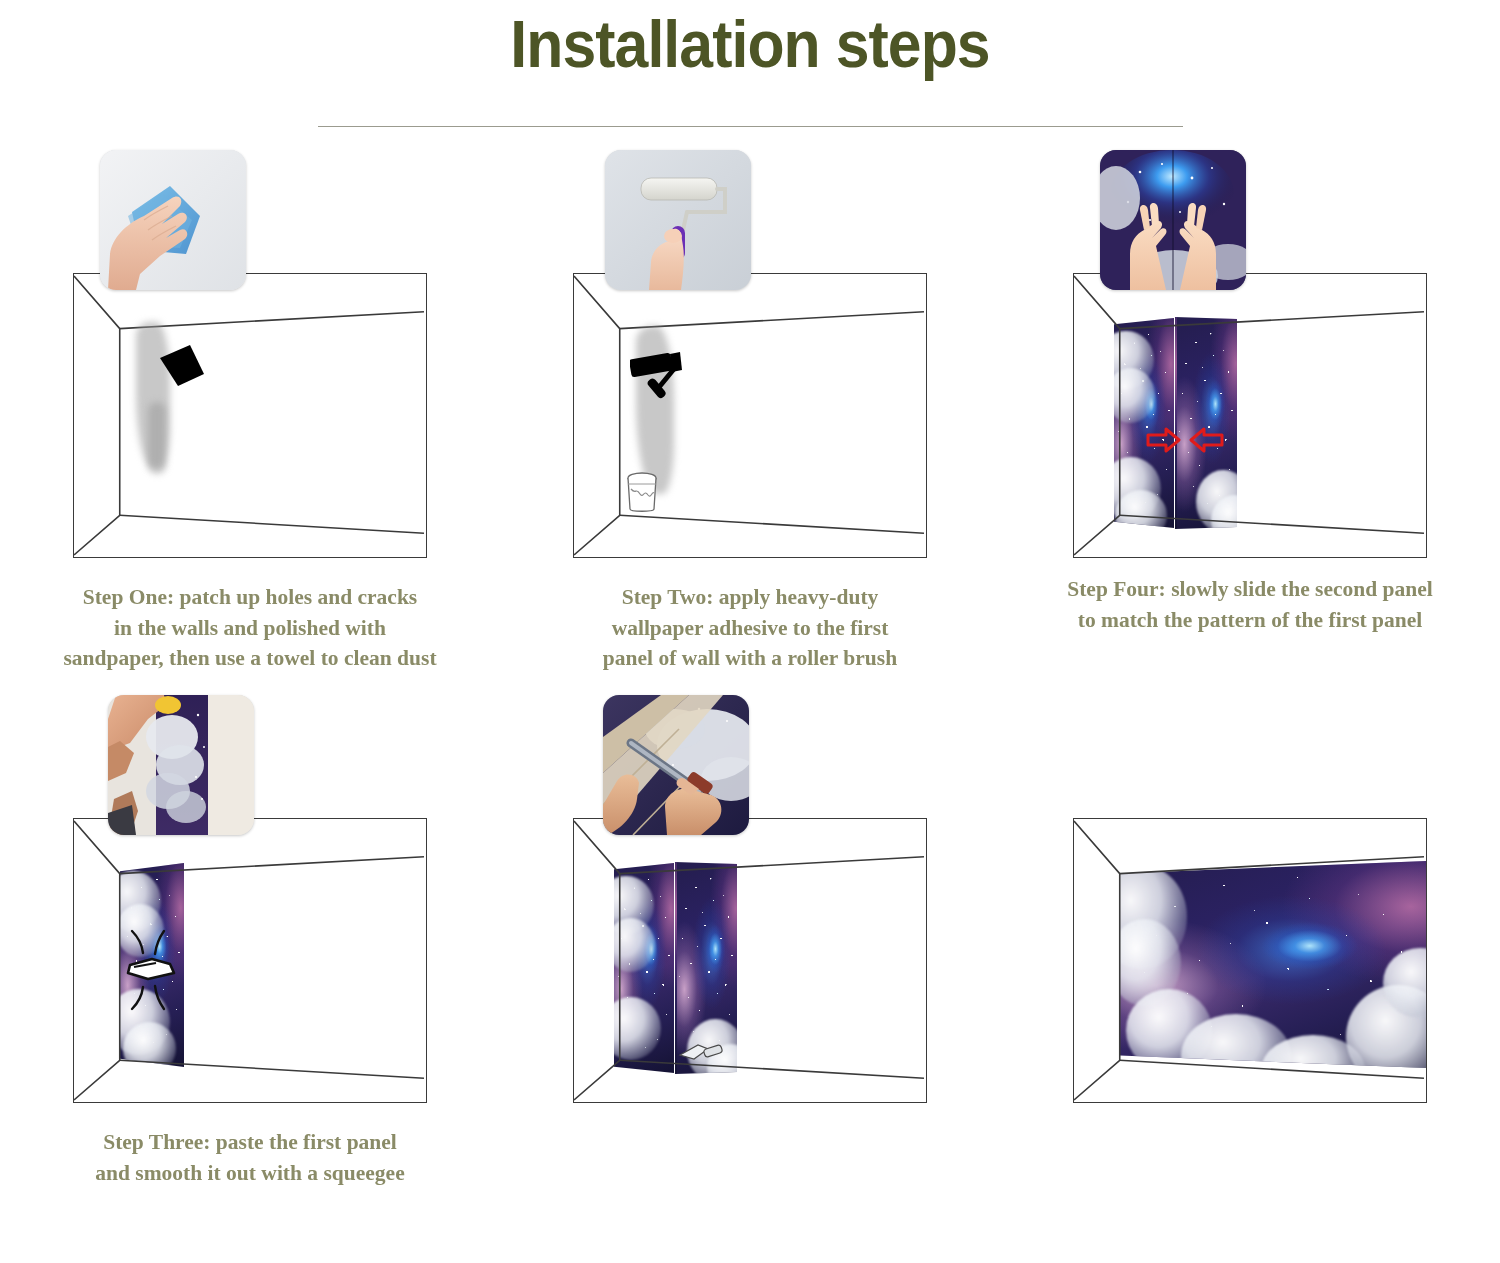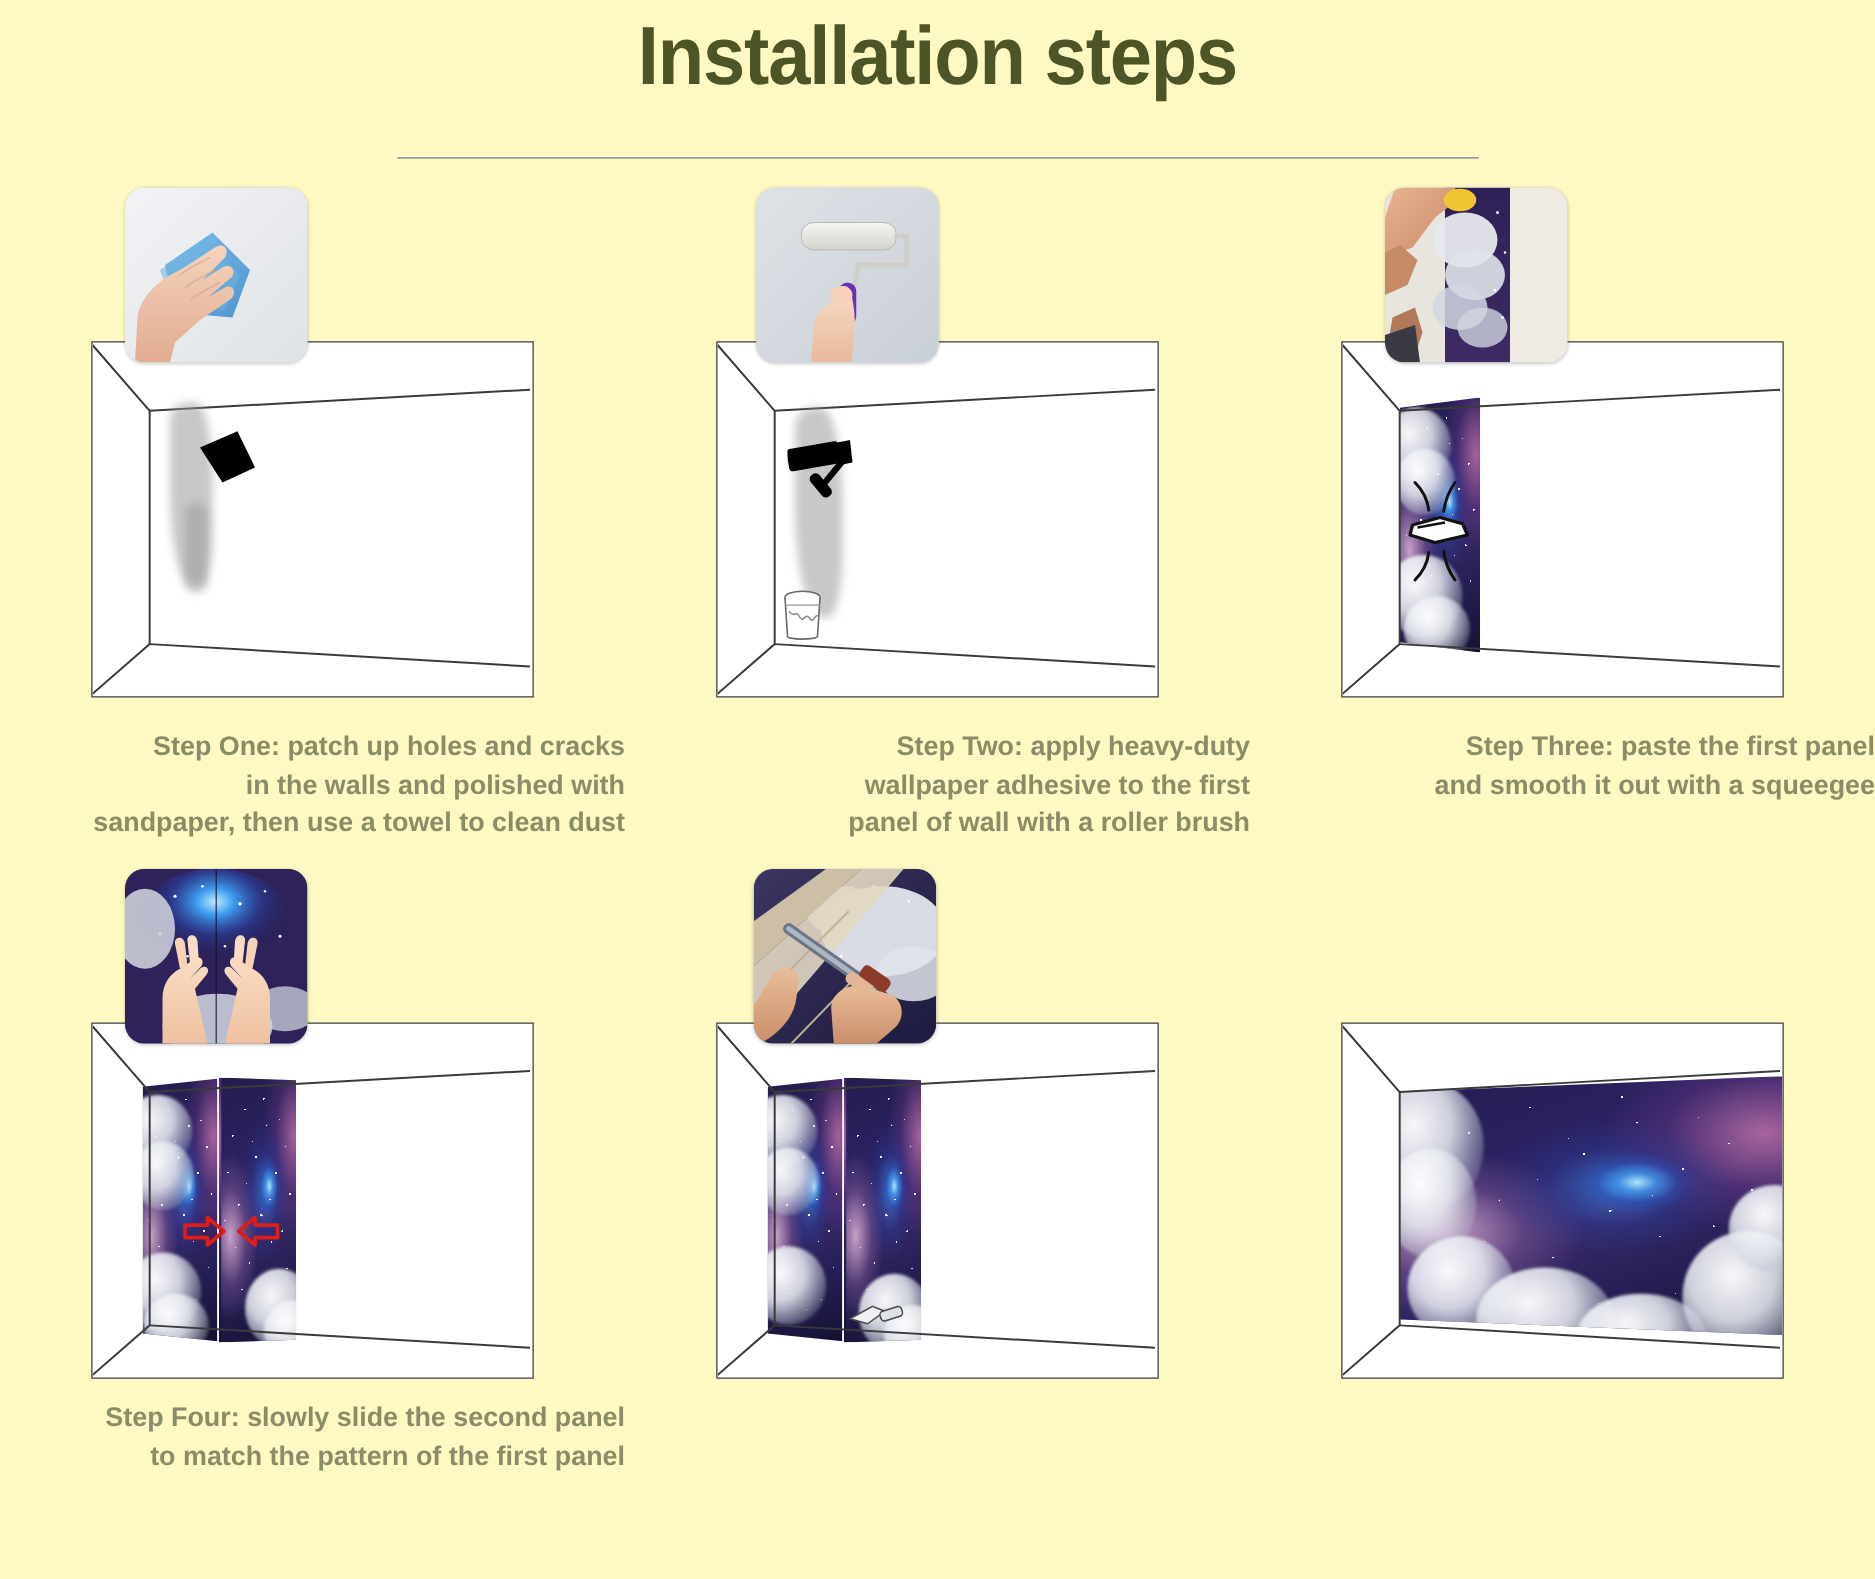--- a/index.html
+++ b/index.html
@@ -2,21 +2,21 @@
 <html><head>
 <meta charset="utf-8">
 <style>
   * { box-sizing: border-box; margin: 0; padding: 0; }
   html, body {
     width: 1500px; height: 1263px;
     background: #ededed;
     font-family: "Liberation Sans", sans-serif;
     overflow: hidden;
   }
-  #page { position: relative; width: 1500px; height: 1263px; background: #fef9c3; }
+  #page { position: relative; width: 1500px; height: 1263px; background: #ffffff; }
 
   
   .page-title {
     text-align: center;
     font-size: 66px;
     font-weight: bold;
     color: #4d5526;
     letter-spacing: -1px;
     padding-top: 10px;
     line-height: 1.05;
@@ -112,26 +112,27 @@
     overflow: hidden;
     background: #d9dde2;
     box-shadow: 0 1px 3px rgba(0,0,0,.22);
     z-index: 5;
   }
 
   
   .caption {
     position: absolute;
     left: 0; width: 500px;
-    text-align: right;
+    text-align: center;
     color: #8a8b67;
     font-weight: bold;
     font-size: 21.5px;
     line-height: 1.42;
     white-space: pre-line;
+    font-family: Liberation Serif, serif;
   }
   .shadow-smear {
     position: absolute;
     background: rgba(155,155,155,.55);
     filter: blur(3.5px);
   }
 </style>
 </head>
 <body>
 
@@ -235,84 +236,20 @@
           <path d="M82 62 L78 80" stroke="#cfcfc8" stroke-width="4" fill="none" stroke-linecap="round"></path>
           <rect x="66" y="76" width="14" height="34" rx="7" fill="#6b2fb5"></rect>
           <path d="M44 140 L46 112 C47 100 56 92 68 90 L66 84 C64 78 74 76 76 84 L78 96
                    C80 108 78 126 76 140 Z" fill="url(#sking2)"></path>
           <ellipse cx="68" cy="86" rx="9" ry="7" fill="#f6d0b8"></ellipse>
         </svg>
       </div>
       <div class="caption" style="top:432px;">Step Two: apply heavy-duty
 wallpaper adhesive to the first
 panel of wall with a roller brush</div>
-    </div>
-
-    <div class="step-cell">
-      <div class="room-wrap" style="top:123px;">
-        <div class="room">
-
-          <div class="wall-img galaxy" style="left:46px; top:44px; width:64px; height:204px; clip-path: polygon(0 4%, 100% 0, 100% 100%, 0 96%);">
-            <div class="stars"></div>
-            <div class="clouds">
-              <div class="cloud" style="left:-22%; top:4%; width:86%; height:30%;"></div>
-              <div class="cloud" style="left:-6%; top:20%; width:74%; height:26%;"></div>
-              <div class="cloud" style="left:-18%; top:62%; width:96%; height:32%;"></div>
-              <div class="cloud" style="left:4%; top:78%; width:84%; height:26%;"></div>
-            </div>
-          </div>
-          <svg class="persp" viewBox="0 0 354 285" preserveAspectRatio="none">
-            <polyline points="0,2 46,55 46,243 0,283" fill="none" stroke="#3a3a3a" stroke-width="1.6"></polyline>
-            <line x1="46" y1="55" x2="352" y2="38" stroke="#3a3a3a" stroke-width="1.6"></line>
-            <line x1="46" y1="243" x2="352" y2="261" stroke="#3a3a3a" stroke-width="1.6"></line>
-          </svg>
-          <svg style="position:absolute; left:48px; top:96px; width:66px; height:110px;" viewBox="0 0 66 110">
-            <path d="M10 16 C16 22 20 30 21 38" fill="none" stroke="#111" stroke-width="2.4" stroke-linecap="round"></path>
-            <path d="M42 16 C37 23 34 31 33 39" fill="none" stroke="#111" stroke-width="2.4" stroke-linecap="round"></path>
-            <path d="M10 94 C16 88 20 80 21 72" fill="none" stroke="#111" stroke-width="2.4" stroke-linecap="round"></path>
-            <path d="M42 94 C37 87 34 79 33 71" fill="none" stroke="#111" stroke-width="2.4" stroke-linecap="round"></path>
-            <polygon points="8,50 30,44 48,49 52,58 26,64 6,58" fill="#fff" stroke="#111" stroke-width="2.6" stroke-linejoin="round"></polygon>
-            <path d="M12 52 L34 48" stroke="#111" stroke-width="2"></path>
-          </svg>
-        </div>
-      </div>
-      <div class="thumb" style="left:108px; top:0px;">
-        <svg viewBox="0 0 146 140" style="width:100%;height:100%;">
-          <defs>
-            <linearGradient id="galx3" x1="0" y1="0" x2="0" y2="1">
-              <stop offset="0" stop-color="#241b4e"></stop>
-                <stop offset="45" stop-color="#3a2a63"></stop>
-              <stop offset="1" stop-color="#6a4a70"></stop>
-            </linearGradient>
-            <linearGradient id="armg" x1="0" y1="0" x2="1" y2="1">
-              <stop offset="0" stop-color="#e8b291"></stop>
-                <stop offset="1" stop-color="#c98a68"></stop>
-            </linearGradient>
-          </defs>
-          <rect x="0" y="0" width="146" height="140" fill="#e8e4de"></rect>
-          <rect x="48" y="0" width="52" height="140" fill="url(#galx3)"></rect>
-          <rect x="48" y="0" width="52" height="140" fill="#4a2f6b" opacity=".3"></rect>
-          <ellipse cx="64" cy="42" rx="26" ry="22" fill="#e7e9ee" opacity=".95"></ellipse>
-          <ellipse cx="72" cy="70" rx="24" ry="20" fill="#dfe3ea" opacity=".9"></ellipse>
-          <ellipse cx="60" cy="96" rx="22" ry="18" fill="#d2d7e2" opacity=".85"></ellipse>
-          <ellipse cx="78" cy="112" rx="20" ry="16" fill="#cfd4de" opacity=".8"></ellipse>
-          <circle cx="90" cy="20" r="1.2" fill="#fff"></circle>
-            <circle cx="96" cy="52" r="1" fill="#fff"></circle>
-          <circle cx="88" cy="82" r="1.1" fill="#fff"></circle>
-            <circle cx="94" cy="104" r="1" fill="#fff"></circle>
-          <rect x="100" y="0" width="46" height="140" fill="#efeae2"></rect>
-          <path d="M0 56 L22 48 L40 24 L58 10 L56 0 L8 0 L0 24 Z" fill="url(#armg)"></path>
-          <path d="M0 86 L18 78 L26 58 L12 46 L0 52 Z" fill="#c58a66"></path>
-          <path d="M0 140 L6 104 L24 96 L30 116 L22 140 Z" fill="#b07a5a"></path>
-          <ellipse cx="60" cy="10" rx="13" ry="9" fill="#f1c533"></ellipse>
-          <path d="M0 118 L24 110 L28 140 L0 140 Z" fill="#3a3a42"></path>
-        </svg>
-      </div>
-      <div class="caption" style="top:432px;">Step Three: paste the first panel
-and smooth it out with a squeegee</div>
     </div>
 
     <div class="step-cell">
       <div class="room-wrap" style="top:123px;">
         <div class="room">
           <div class="wall-img galaxy" style="left:40px; top:44px; width:60px; height:210px; clip-path: polygon(0 3%, 100% 0, 100% 100%, 0 97%);">
             <div class="stars"></div>
             <div class="clouds">
               <div class="cloud" style="left:-26%; top:6%; width:92%; height:28%;"></div>
               <div class="cloud" style="left:-14%; top:24%; width:82%; height:26%;"></div>
@@ -377,20 +314,84 @@
           <path d="M94 76 L96 58 C97 52 89 51 88 58 L87 74 Z" fill="#fadcc2"></path>
         </svg>
       </div>
       <div class="caption" style="top:424px;">Step Four: slowly slide the second panel
 to match the pattern of the first panel</div>
     </div>
 
     <div class="step-cell">
       <div class="room-wrap" style="top:123px;">
         <div class="room">
+
+          <div class="wall-img galaxy" style="left:46px; top:44px; width:64px; height:204px; clip-path: polygon(0 4%, 100% 0, 100% 100%, 0 96%);">
+            <div class="stars"></div>
+            <div class="clouds">
+              <div class="cloud" style="left:-22%; top:4%; width:86%; height:30%;"></div>
+              <div class="cloud" style="left:-6%; top:20%; width:74%; height:26%;"></div>
+              <div class="cloud" style="left:-18%; top:62%; width:96%; height:32%;"></div>
+              <div class="cloud" style="left:4%; top:78%; width:84%; height:26%;"></div>
+            </div>
+          </div>
+          <svg class="persp" viewBox="0 0 354 285" preserveAspectRatio="none">
+            <polyline points="0,2 46,55 46,243 0,283" fill="none" stroke="#3a3a3a" stroke-width="1.6"></polyline>
+            <line x1="46" y1="55" x2="352" y2="38" stroke="#3a3a3a" stroke-width="1.6"></line>
+            <line x1="46" y1="243" x2="352" y2="261" stroke="#3a3a3a" stroke-width="1.6"></line>
+          </svg>
+          <svg style="position:absolute; left:48px; top:96px; width:66px; height:110px;" viewBox="0 0 66 110">
+            <path d="M10 16 C16 22 20 30 21 38" fill="none" stroke="#111" stroke-width="2.4" stroke-linecap="round"></path>
+            <path d="M42 16 C37 23 34 31 33 39" fill="none" stroke="#111" stroke-width="2.4" stroke-linecap="round"></path>
+            <path d="M10 94 C16 88 20 80 21 72" fill="none" stroke="#111" stroke-width="2.4" stroke-linecap="round"></path>
+            <path d="M42 94 C37 87 34 79 33 71" fill="none" stroke="#111" stroke-width="2.4" stroke-linecap="round"></path>
+            <polygon points="8,50 30,44 48,49 52,58 26,64 6,58" fill="#fff" stroke="#111" stroke-width="2.6" stroke-linejoin="round"></polygon>
+            <path d="M12 52 L34 48" stroke="#111" stroke-width="2"></path>
+          </svg>
+        </div>
+      </div>
+      <div class="thumb" style="left:108px; top:0px;">
+        <svg viewBox="0 0 146 140" style="width:100%;height:100%;">
+          <defs>
+            <linearGradient id="galx3" x1="0" y1="0" x2="0" y2="1">
+              <stop offset="0" stop-color="#241b4e"></stop>
+                <stop offset="45" stop-color="#3a2a63"></stop>
+              <stop offset="1" stop-color="#6a4a70"></stop>
+            </linearGradient>
+            <linearGradient id="armg" x1="0" y1="0" x2="1" y2="1">
+              <stop offset="0" stop-color="#e8b291"></stop>
+                <stop offset="1" stop-color="#c98a68"></stop>
+            </linearGradient>
+          </defs>
+          <rect x="0" y="0" width="146" height="140" fill="#e8e4de"></rect>
+          <rect x="48" y="0" width="52" height="140" fill="url(#galx3)"></rect>
+          <rect x="48" y="0" width="52" height="140" fill="#4a2f6b" opacity=".3"></rect>
+          <ellipse cx="64" cy="42" rx="26" ry="22" fill="#e7e9ee" opacity=".95"></ellipse>
+          <ellipse cx="72" cy="70" rx="24" ry="20" fill="#dfe3ea" opacity=".9"></ellipse>
+          <ellipse cx="60" cy="96" rx="22" ry="18" fill="#d2d7e2" opacity=".85"></ellipse>
+          <ellipse cx="78" cy="112" rx="20" ry="16" fill="#cfd4de" opacity=".8"></ellipse>
+          <circle cx="90" cy="20" r="1.2" fill="#fff"></circle>
+            <circle cx="96" cy="52" r="1" fill="#fff"></circle>
+          <circle cx="88" cy="82" r="1.1" fill="#fff"></circle>
+            <circle cx="94" cy="104" r="1" fill="#fff"></circle>
+          <rect x="100" y="0" width="46" height="140" fill="#efeae2"></rect>
+          <path d="M0 56 L22 48 L40 24 L58 10 L56 0 L8 0 L0 24 Z" fill="url(#armg)"></path>
+          <path d="M0 86 L18 78 L26 58 L12 46 L0 52 Z" fill="#c58a66"></path>
+          <path d="M0 140 L6 104 L24 96 L30 116 L22 140 Z" fill="#b07a5a"></path>
+          <ellipse cx="60" cy="10" rx="13" ry="9" fill="#f1c533"></ellipse>
+          <path d="M0 118 L24 110 L28 140 L0 140 Z" fill="#3a3a42"></path>
+        </svg>
+      </div>
+      <div class="caption" style="top:432px;">Step Three: paste the first panel
+and smooth it out with a squeegee</div>
+    </div>
+
+    <div class="step-cell">
+      <div class="room-wrap" style="top:123px;">
+        <div class="room">
           <div class="wall-img galaxy" style="left:40px; top:44px; width:60px; height:210px; clip-path: polygon(0 3%, 100% 0, 100% 100%, 0 97%);">
             <div class="stars"></div>
             <div class="clouds">
               <div class="cloud" style="left:-26%; top:6%; width:92%; height:28%;"></div>
               <div class="cloud" style="left:-14%; top:26%; width:82%; height:26%;"></div>
               <div class="cloud" style="left:-22%; top:64%; width:100%; height:30%;"></div>
             </div>
           </div>
           <div class="wall-img galaxy" style="left:101px; top:43px; width:62px; height:212px; clip-path: polygon(0 0, 100% 1%, 100% 99%, 0 100%); background-position: -60px 0;">
             <div class="stars"></div>

